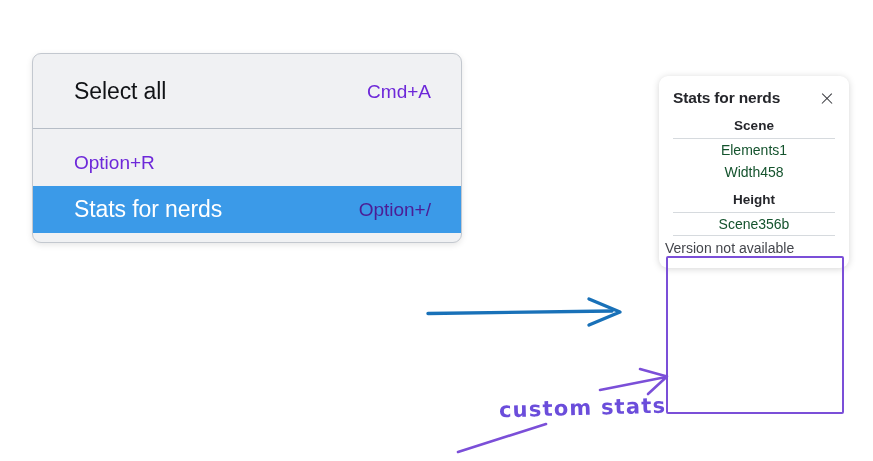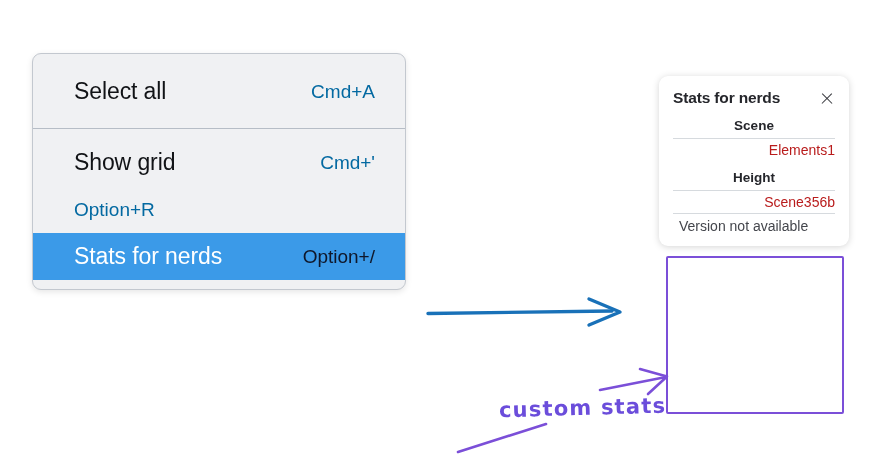--- a/index.html
+++ b/index.html
@@ -14,21 +14,21 @@
     overflow: hidden;
     font-family: "Liberation Sans", sans-serif;
     -webkit-font-smoothing: antialiased;
   }
 
   
   #context-menu {
     position: absolute;
     left: 32px;
     top: 53px;
-    width: 374px;
+    width: 430px;
     background: #f0f1f3;
     border: 1px solid #c3c8cf;
     border-radius: 9px;
     box-shadow: 0 2px 6px rgba(0,0,0,0.10);
     box-sizing: border-box;
     overflow: hidden;
   }
   .menu-group {
     padding: 10px 0 9px 0;
   }
@@ -48,28 +48,28 @@
     cursor: default;
   }
   .menu-item .mi-label {
     font-size: 23px;
     color: #111316;
     letter-spacing: -0.1px;
     white-space: nowrap;
   }
   .menu-item .mi-shortcut {
     font-size: 19px;
-    color: #0369a1;
+    color: #6d28d9;
     white-space: nowrap;
   }
   .menu-item.selected {
     background: #3b9ae8;
   }
   .menu-item.selected .mi-label { color: #ffffff; }
-  .menu-item.selected .mi-shortcut { color: #0f172a; }
+  .menu-item.selected .mi-shortcut { color: #4c1d95; }
 
   
   #stats-panel {
     position: absolute;
     left: 659px;
     top: 76px;
     width: 190px;
     background: #ffffff;
     border-radius: 9px;
     box-shadow: 0 1px 7px rgba(0,0,0,0.17);
@@ -115,29 +115,29 @@
     padding: 9px 0 5px 0;
   }
   .sp-rule {
     height: 1px;
     background: #d6dade;
     margin: 0 14px;
   }
   .sp-row {
     display: flex;
     align-items: center;
-    justify-content: flex-end;
+    justify-content: center;
     padding: 3px 14px;
     font-size: 14px;
-    color: #b91c1c;
+    color: #14532d;
   }
   .sp-row .sp-k { white-space: nowrap; }
   .sp-row .sp-v { white-space: nowrap; }
   .sp-note {
-    padding: 4px 14px 2px 20px;
+    padding: 4px 14px 2px 6px;
     font-size: 14px;
     color: #44464c;
     white-space: nowrap;
   }
 
   
   #custom-stats-box {
     position: absolute;
     left: 666px;
     top: 256px;
@@ -179,24 +179,20 @@
     <div class="menu-item">
       <span class="mi-label">Select all</span>
       <span class="mi-shortcut">Cmd+A</span>
     </div>
   </div>
 
   <div class="menu-sep"></div>
 
   <div class="menu-group">
     <div class="menu-item">
-      <span class="mi-label">Show grid</span>
-      <span class="mi-shortcut">Cmd+'</span>
-    </div>
-    <div class="menu-item">
       <span class="mi-shortcut">Option+R</span>
     </div>
     <div class="menu-item selected">
       <span class="mi-label">Stats for nerds</span>
       <span class="mi-shortcut">Option+/</span>
     </div>
   </div>
 </div>
 
 <div id="stats-panel">
@@ -205,20 +201,24 @@
     <span class="sp-title">Stats for nerds</span>
     <span class="sp-close"></span>
   </div>
 
   <div class="sp-section-title">Scene</div>
   <div class="sp-rule"></div>
   <div class="sp-row">
     <span class="sp-k">Elements</span>
     <span class="sp-v">1</span>
   </div>
+  <div class="sp-row">
+    <span class="sp-k">Width</span>
+    <span class="sp-v">458</span>
+  </div>
 
   <div class="sp-section-title">Height</div>
   <div class="sp-rule"></div>
   <div class="sp-row">
     <span class="sp-k">Scene</span>
     <span class="sp-v">356b</span>
   </div>
 
   <div class="sp-rule"></div>
   <div class="sp-note">Version not available</div>

